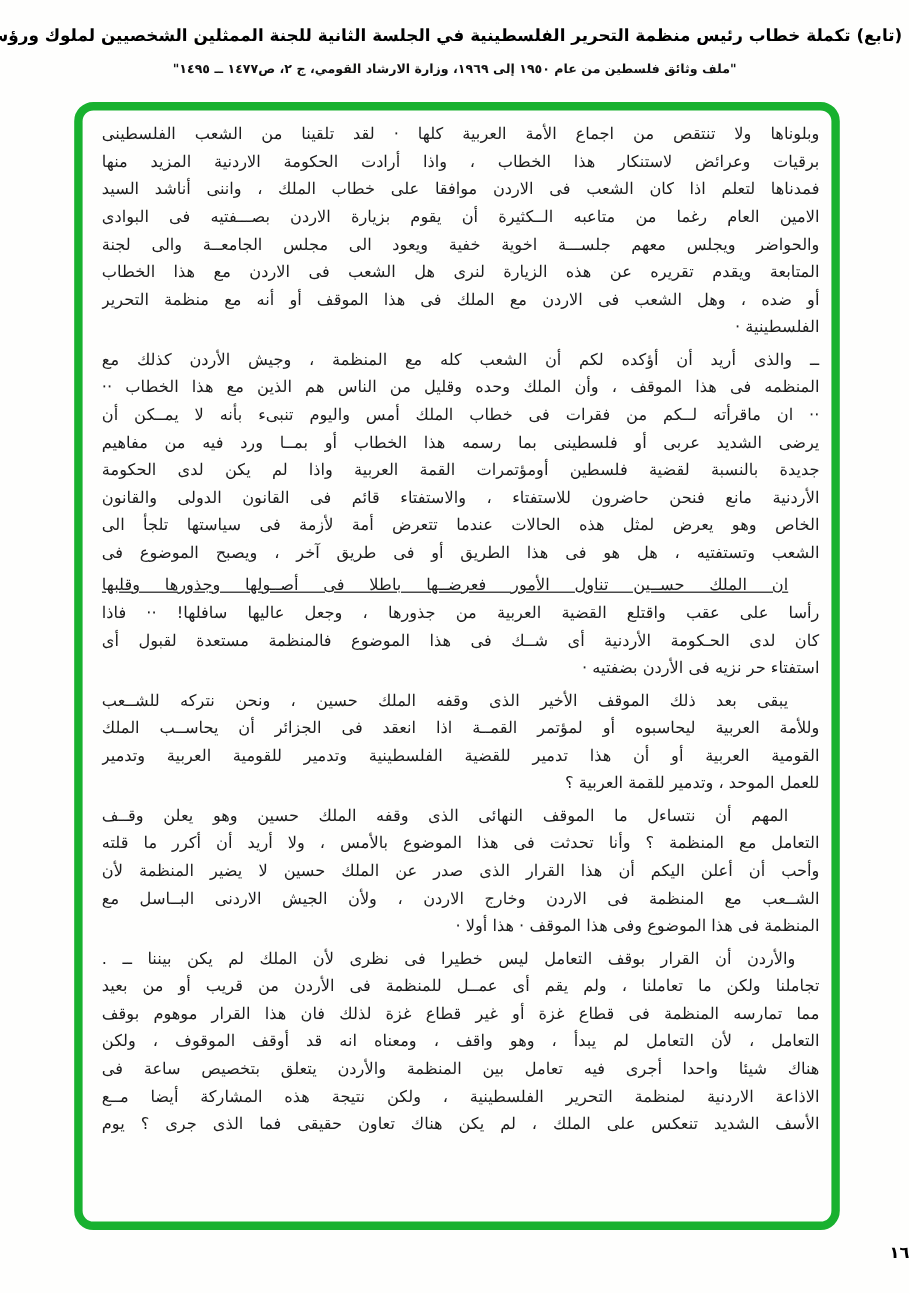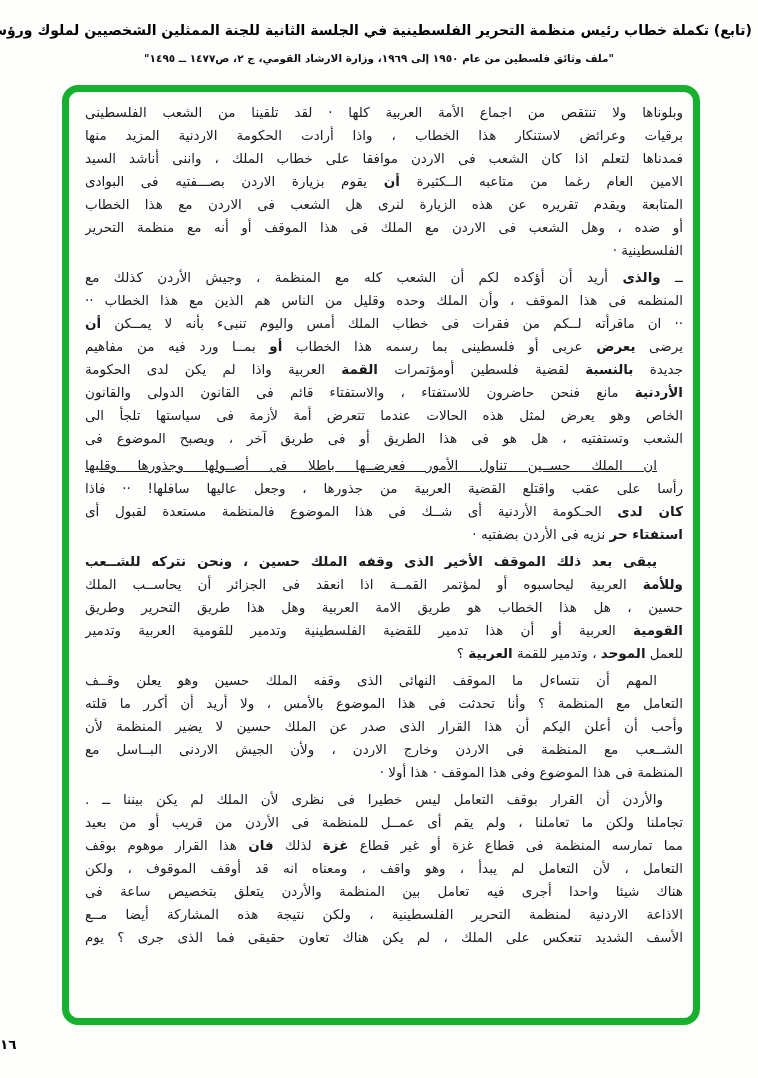--- a/index.html
+++ b/index.html
@@ -43,68 +43,68 @@
   .para { margin:0 0 4px 0; }
   .line {
     text-align:justify;
     text-align-last:justify;
     height:23px;
     overflow:hidden;
   }
   .line.endline {
     text-align-last:auto; 
   }
-  .line b { font-weight:bold; }
+  .line b { font-weight:normal; }
   .page-number {
     position:absolute; top:1036px; left:0; right:0;
-    text-align:left;
+    text-align:right;
     font-size:13.5px; font-weight:bold; color:#000;
   }
 </style>
 </head>
 <body>
 
 <div class="page">
 
   <div class="doc-title">(تابع) تكملة خطاب رئيس منظمة التحرير الفلسطينية في الجلسة الثانية للجنة الممثلين الشخصيين لملوك ورؤساء العرب</div>
 
   <div class="doc-source">"ملف وثائق فلسطين من عام ١٩٥٠ إلى ١٩٦٩، وزارة الارشاد القومي، ج ٢، ص١٤٧٧ ــ ١٤٩٥"</div>
 
   <div class="frame" style="border-color: rgb(24, 177, 47);"></div>
 
   <div class="body-text" style="color: rgb(28, 28, 28);">
       <div class="para">
         <div class="line">وبلوناها ولا تنتقص من اجماع الأمة العربية كلها · لقد تلقينا من الشعب الفلسطينى</div>
         <div class="line">برقيات وعرائض لاستنكار هذا الخطاب ، واذا أرادت الحكومة الاردنية المزيد منها</div>
         <div class="line">فمدناها لتعلم اذا كان الشعب فى الاردن موافقا على خطاب الملك ، واننى أناشد السيد</div>
         <div class="line">الامين العام رغما من متاعبه الــكثيرة <b>أن</b> يقوم بزيارة الاردن بصـــفتيه فى البوادى</div>
+        <div class="line">والحواضر ويجلس معهم جلســـة <b>اخوية</b> خفية ويعود الى مجلس الجامعــة والى لجنة</div>
         <div class="line">المتابعة ويقدم تقريره عن هذه الزيارة لنرى هل الشعب فى الاردن مع هذا الخطاب</div>
         <div class="line">أو ضده ، وهل الشعب فى الاردن مع الملك فى هذا الموقف أو أنه مع منظمة التحرير</div>
         <div class="line endline">الفلسطينية ·</div>
       </div>
       <div class="para">
         <div class="line">ــ <b>والذى</b> أريد أن أؤكده لكم أن الشعب كله مع المنظمة ، وجيش الأردن كذلك مع</div>
         <div class="line">المنظمه فى هذا الموقف ، وأن الملك وحده وقليل من الناس هم الذين مع هذا الخطاب ··</div>
         <div class="line">·· ان ماقرأته لــكم من فقرات فى خطاب الملك أمس واليوم تنبىء بأنه لا يمــكن <b>أن</b></div>
-        <div class="line">يرضى <b>يعرض</b> عربى أو فلسطينى بما رسمه هذا الخطاب <b>أو</b> بمــا ورد فيه من مفاهيم</div>
+        <div class="line">يرضى <b>الشديد</b> عربى أو فلسطينى بما رسمه هذا الخطاب <b>أو</b> بمــا ورد فيه من مفاهيم</div>
         <div class="line">جديدة <b>بالنسبة</b> لقضية فلسطين أومؤتمرات <b>القمة</b> العربية واذا لم يكن لدى الحكومة</div>
         <div class="line"><b>الأردنية</b> مانع فنحن حاضرون للاستفتاء ، والاستفتاء قائم فى القانون الدولى والقانون</div>
         <div class="line">الخاص وهو يعرض لمثل هذه الحالات عندما تتعرض أمة لأزمة فى سياستها تلجأ الى</div>
         <div class="line">الشعب وتستفتيه ، هل هو فى هذا الطريق أو فى طريق آخر ، ويصبح الموضوع فى</div>
       </div>
       <div class="para">
         <div class="line" style="padding-right: 26px; text-decoration: underline;">ان الملك حســين تناول الأمور فعرضــها باطلا فى أصــولها وجذورها وقلبها</div>
         <div class="line">رأسا على عقب واقتلع القضية العربية من جذورها ، وجعل عاليها سافلها! ·· فاذا</div>
         <div class="line"><b>كان لدى</b> الحـكومة الأردنية أى شــك فى هذا الموضوع فالمنظمة مستعدة لقبول أى</div>
         <div class="line endline"><b>استفتاء حر</b> نزيه فى الأردن بضفتيه ·</div>
       </div>
       <div class="para">
-        <div class="line" style="padding-right: 26px; font-weight: bold;">يبقى بعد ذلك الموقف الأخير الذى وقفه الملك حسين ، ونحن نتركه للشــعب</div>
+        <div class="line" style="padding-right: 26px;">يبقى بعد ذلك الموقف الأخير الذى وقفه الملك حسين ، ونحن نتركه للشــعب</div>
         <div class="line"><b>وللأمة</b> العربية ليحاسبوه أو لمؤتمر القمــة اذا انعقد فى الجزائر أن يحاســب الملك</div>
-        <div class="line">حسين ، هل هذا الخطاب هو طريق الامة العربية وهل هذا طريق التحرير وطريق</div>
         <div class="line"><b>القومية</b> العربية أو أن هذا تدمير للقضية الفلسطينية وتدمير للقومية العربية وتدمير</div>
         <div class="line endline">للعمل <b>الموحد</b> ، وتدمير للقمة <b>العربية</b> ؟</div>
       </div>
       <div class="para">
         <div class="line" style="padding-right: 26px;">المهم أن نتساءل ما الموقف النهائى الذى وقفه الملك حسين وهو يعلن وقــف</div>
         <div class="line">التعامل مع المنظمة ؟ وأنا تحدثت فى هذا الموضوع بالأمس ، ولا أريد أن أكرر ما قلته</div>
         <div class="line">وأحب أن أعلن اليكم أن هذا القرار الذى صدر عن الملك حسين لا يضير المنظمة لأن</div>
         <div class="line">الشــعب مع المنظمة فى الاردن وخارج الاردن ، ولأن الجيش الاردنى البــاسل مع</div>
         <div class="line endline">المنظمة فى هذا الموضوع وفى هذا الموقف · هذا أولا ·</div>
       </div>

